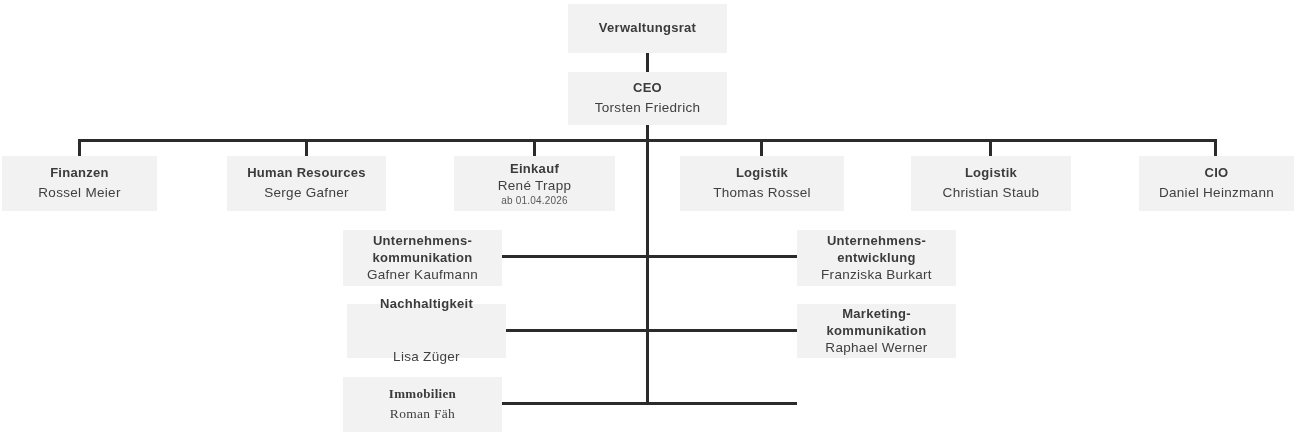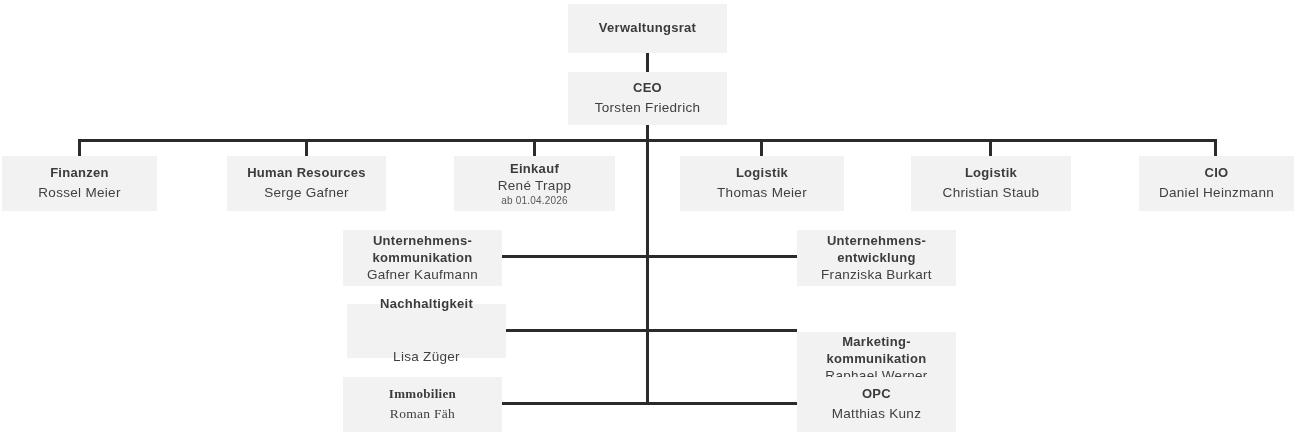--- a/index.html
+++ b/index.html
@@ -53,21 +53,21 @@
   #box-dep0     { left: 2px;    top: 156px; width: 155px; height: 55px; }
   #box-dep1     { left: 227px;  top: 156px; width: 159px; height: 55px; }
   #box-dep2     { left: 454px;  top: 156px; width: 161px; height: 55px; }
   #box-dep3     { left: 680px;  top: 156px; width: 164px; height: 55px; }
   #box-dep4     { left: 911px;  top: 156px; width: 160px; height: 55px; }
   #box-dep5     { left: 1139px; top: 156px; width: 155px; height: 55px; }
   #box-left0    { left: 343px;  top: 230px; width: 159px; height: 56px; }
   #box-left1    { left: 347px;  top: 304px; width: 159px; height: 54px; gap: 33px; }
   #box-left2    { left: 343px;  top: 377px; width: 159px; height: 55px; font-family: Liberation Serif, serif; }
   #box-right0   { left: 797px;  top: 230px; width: 159px; height: 56px; }
-  #box-right1   { left: 797px;  top: 304px; width: 159px; height: 54px; margin-top: 28px; }
+  #box-right1   { left: 797px;  top: 304px; width: 159px; height: 54px; }
   #box-right2   { left: 797px;  top: 377px; width: 159px; height: 55px; }
 
   
   #l-root-ceo   { left: 646px; top: 53px;  width: 3px;    height: 19px; }
   #l-center     { left: 646px; top: 125px; width: 3px;    height: 280px; }
   #l-main       { left: 78px;  top: 139px; width: 1139px; height: 3px; }
   #s-dep0       { left: 78px;   top: 139px; width: 3px; height: 17px; }
   #s-dep1       { left: 305px;  top: 139px; width: 3px; height: 17px; }
   #s-dep2       { left: 533px;  top: 139px; width: 3px; height: 17px; }
   #s-dep3       { left: 760px;  top: 139px; width: 3px; height: 17px; }
@@ -112,21 +112,21 @@
     <div class="title">Human Resources</div>
     <div class="name">Serge Gafner</div>
   </div>
   <div class="box compact" id="box-dep2">
     <div class="title">Einkauf</div>
     <div class="name">René Trapp</div>
     <div class="note">ab 01.04.2026</div>
   </div>
   <div class="box" id="box-dep3">
     <div class="title">Logistik</div>
-    <div class="name">Thomas Meier</div>
+    <div class="name">Thomas Rossel</div>
   </div>
   <div class="box" id="box-dep4">
     <div class="title">Logistik</div>
     <div class="name">Christian Staub</div>
   </div>
   <div class="box" id="box-dep5">
     <div class="title">CIO</div>
     <div class="name">Daniel Heinzmann</div>
   </div>
 
@@ -147,18 +147,14 @@
   <div class="box compact" id="box-right0">
     <div class="title">Unternehmens-
 entwicklung</div>
     <div class="name">Franziska Burkart</div>
   </div>
   <div class="box compact" id="box-right1">
     <div class="title">Marketing-
 kommunikation</div>
     <div class="name">Raphael Werner</div>
   </div>
-  <div class="box" id="box-right2">
-    <div class="title">OPC</div>
-    <div class="name">Matthias Kunz</div>
-  </div>
 
 </div>
 
 </body></html>

